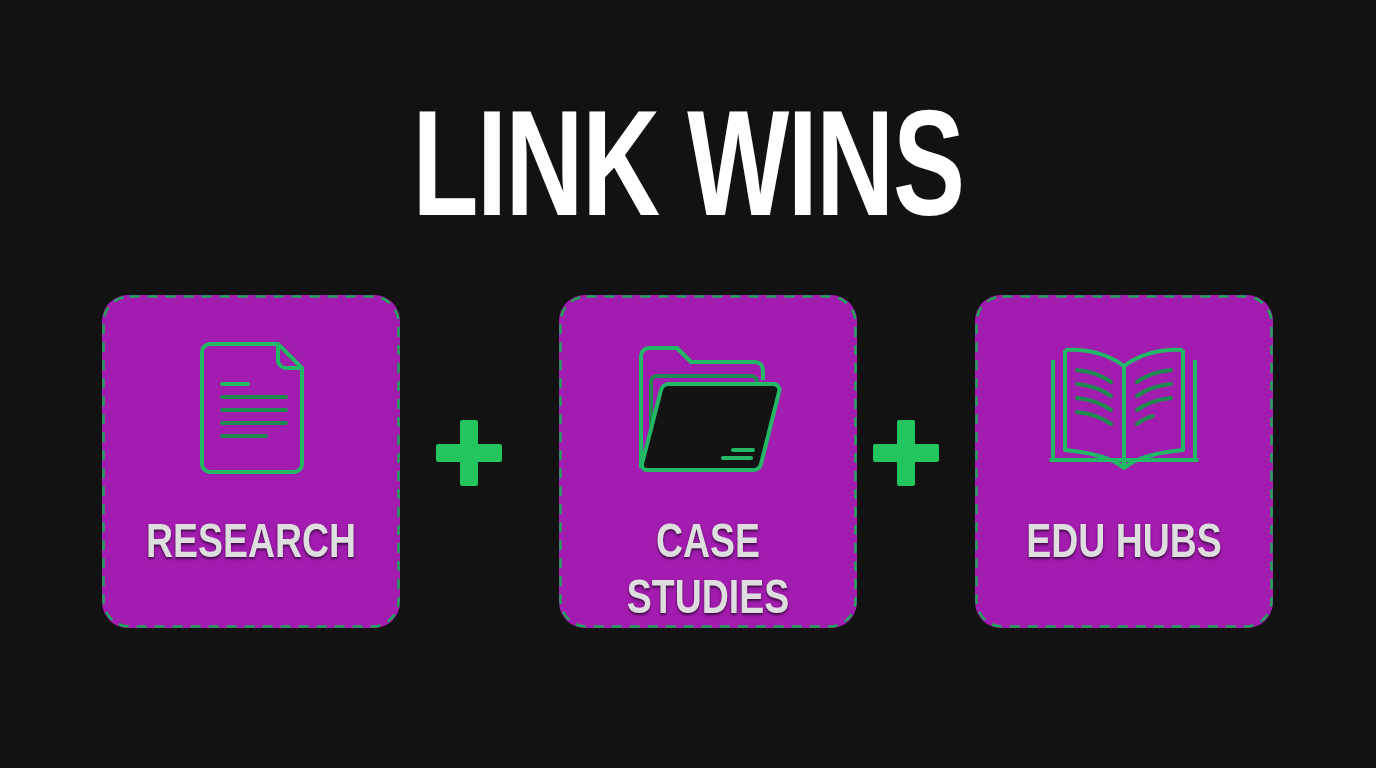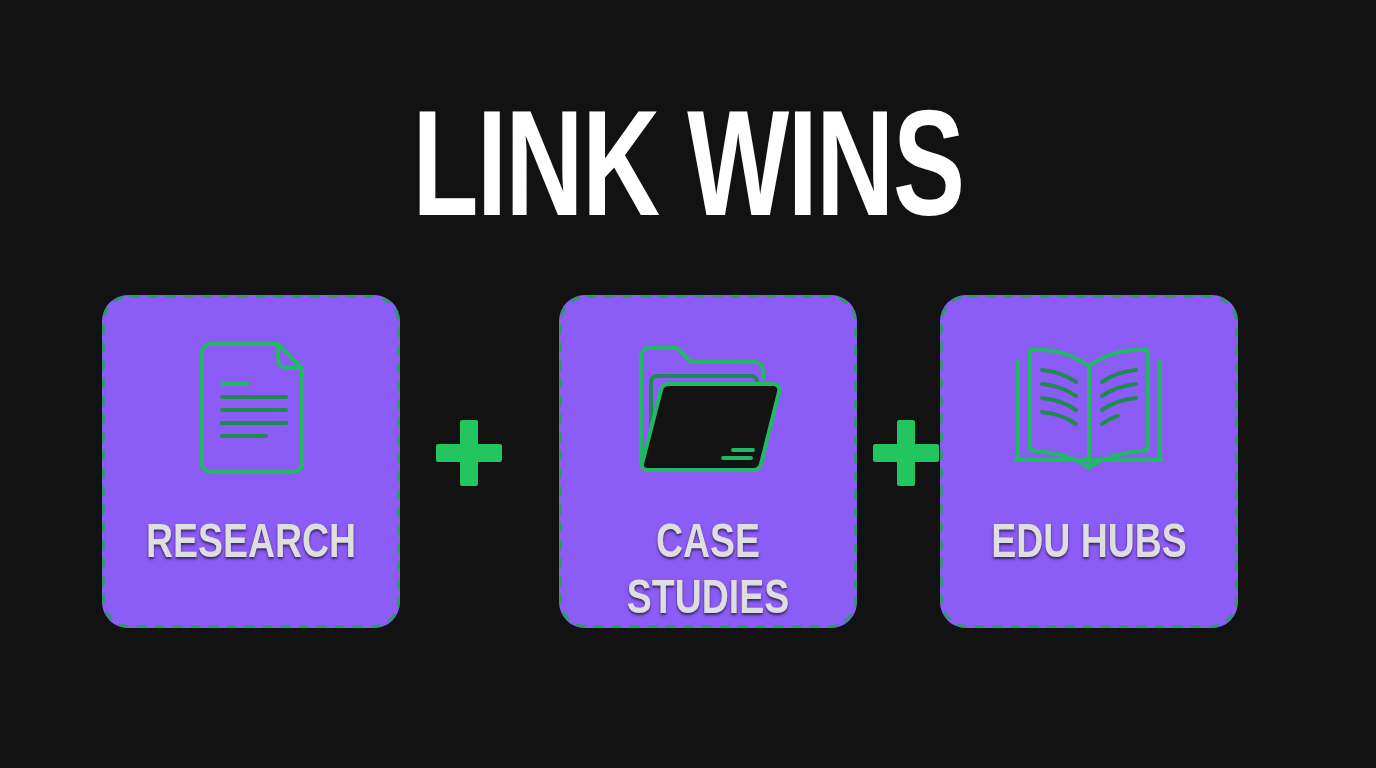--- a/index.html
+++ b/index.html
@@ -14,21 +14,21 @@
     text-align:center; color:#ffffff;
     font-family:"Liberation Sans", sans-serif;
     font-weight:bold; font-size:150px; line-height:150px;
     letter-spacing:-2px;
     transform:scaleX(0.72); transform-origin:center;
   }
   .card {
     position:absolute; top:295px; width:298px; height:333px;
     box-sizing:border-box;
     border-radius:26px;
-    background:#8b5cf6;
+    background:#a21caf;
   }
   .card svg.border { position:absolute; left:0; top:0; }
   .card .icon { position:absolute; left:0; top:45px; width:298px; height:140px; display:flex; justify-content:center; }
   .card .label {
     position:absolute; left:0; top:218px; width:298px; text-align:center;
     color:#dedede; font-weight:bold; font-size:48px; line-height:56px;
     transform:scaleX(0.78); transform-origin:center;
     text-shadow:0 2px 3px rgba(0,0,0,0.6);
   }
   .plus { position:absolute; top:420px; width:66px; height:66px; }
@@ -72,21 +72,21 @@
       <path d="M36 44 H 140 a 6 6 0 0 1 6 8 L 128 124 a 8 8 0 0 1 -8 6 H 14 a 5 5 0 0 1 -5 -6 L 28 50 a 8 8 0 0 1 8 -6 Z" fill="#131313" stroke="#22b865" stroke-width="4" stroke-linejoin="round"></path>
       <line x1="100" y1="110" x2="120" y2="110" stroke="#22b865" stroke-width="4" stroke-linecap="round"></line>
       <line x1="90" y1="118" x2="118" y2="118" stroke="#22b865" stroke-width="4" stroke-linecap="round"></line>
     </svg>
   </div>
   <div class="label">CASE STUDIES</div>
 </div>
 
 <div class="plus" style="left:873px;"></div>
 
-<div class="card" style="left:940px;">
+<div class="card" style="left:975px;">
   <svg class="border" width="298" height="333">
     <rect x="1.5" y="1.5" width="295" height="330" rx="26" ry="26" fill="none" stroke="#1fa35a" stroke-width="2.5" stroke-dasharray="10 8"></rect>
   </svg>
   <div class="icon">
     <svg width="150" height="136" viewBox="0 0 150 136">
       <path d="M16 10 V 110 a 90 30 0 0 1 59 18 a 90 30 0 0 1 59 -18 V 10" fill="none" stroke="#22b865" stroke-width="4" stroke-linejoin="round"></path>
       <path d="M4 20 V 120 H 146 V 20" fill="none" stroke="#22b865" stroke-width="4" stroke-linejoin="round"></path>
       <path d="M16 10 Q 50 8 75 26 Q 100 8 134 10" fill="none" stroke="#22b865" stroke-width="4"></path>
       <line x1="75" y1="26" x2="75" y2="128" stroke="#22b865" stroke-width="4"></line>
       <path d="M28 30 Q 48 32 62 42" fill="none" stroke="#1e8a50" stroke-width="4" stroke-linecap="round"></path>

